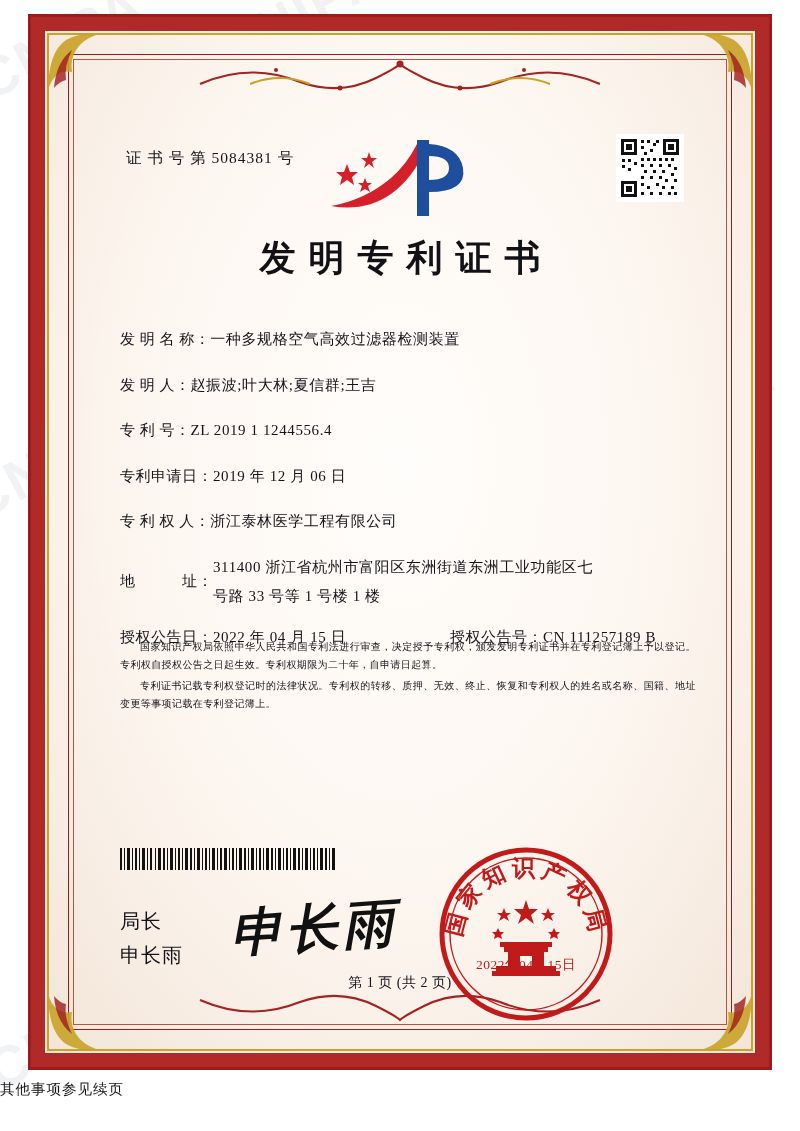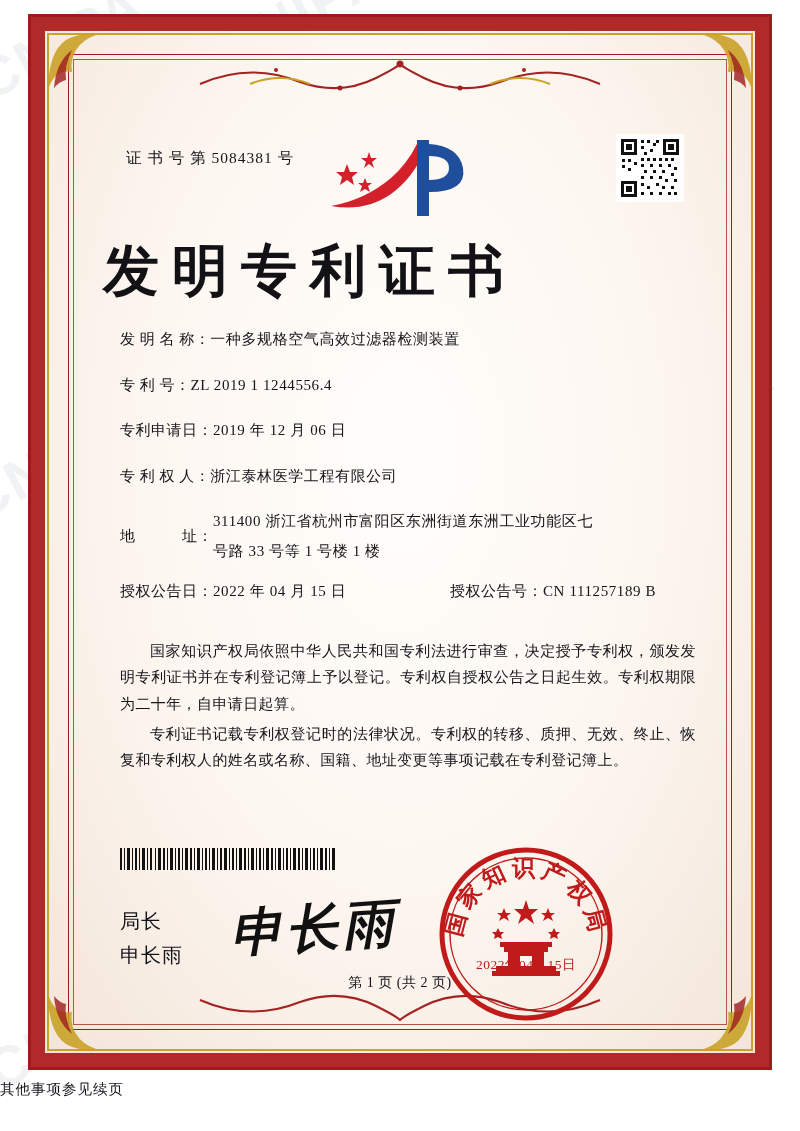--- a/index.html
+++ b/index.html
@@ -151,22 +151,22 @@
     top: 58px;
     width: 150px;
     height: 88px;
   }
 
   .doc-title {
     position: absolute;
     left: 0;
     right: 0;
     top: 158px;
-    text-align: left;
-    font-size: 56px;
+    text-align: center;
+    font-size: 36px;
     font-weight: 700;
     letter-spacing: 13px;
     color: #121216;
     font-family: Liberation Mono, monospace;
     text-indent: 13px;
   }
 
   .fields {
     position: absolute;
     left: 30px;
@@ -200,21 +200,21 @@
     margin-bottom: 10px;
   }
   .row-inline .cell-a { flex: 0 0 330px; display: flex; }
   .row-inline .cell-b { flex: 1 1 auto; display: flex; }
 
   .paragraphs {
     position: absolute;
     left: 30px;
     right: 14px;
     top: 562px;
-    font-size: 15px;
+    font-size: 10px;
     color: #14141a;
     line-height: 1.75;
     letter-spacing: 0.4px;
   }
   .paragraphs p {
     margin: 0 0 4px 0;
     text-indent: 2em;
     text-align: justify;
   }
 
@@ -429,20 +429,24 @@
 
     <div class="doc-title">发明专利证书</div>
 
     <div class="fields">
 
       <div class="field-row">
         <span class="field-label">发 明 名 称：</span>
         <span class="field-value">一种多规格空气高效过滤器检测装置</span>
       </div>
 
+      <div class="field-row">
+        <span class="field-label">发 明 人：</span>
+        <span class="field-value">赵振波;叶大林;夏信群;王吉</span>
+      </div>
 
       <div class="field-row">
         <span class="field-label">专 利 号：</span>
         <span class="field-value">ZL 2019 1 1244556.4</span>
       </div>
 
       <div class="field-row">
         <span class="field-label">专利申请日：</span>
         <span class="field-value">2019 年 12 月 06 日</span>
       </div>

